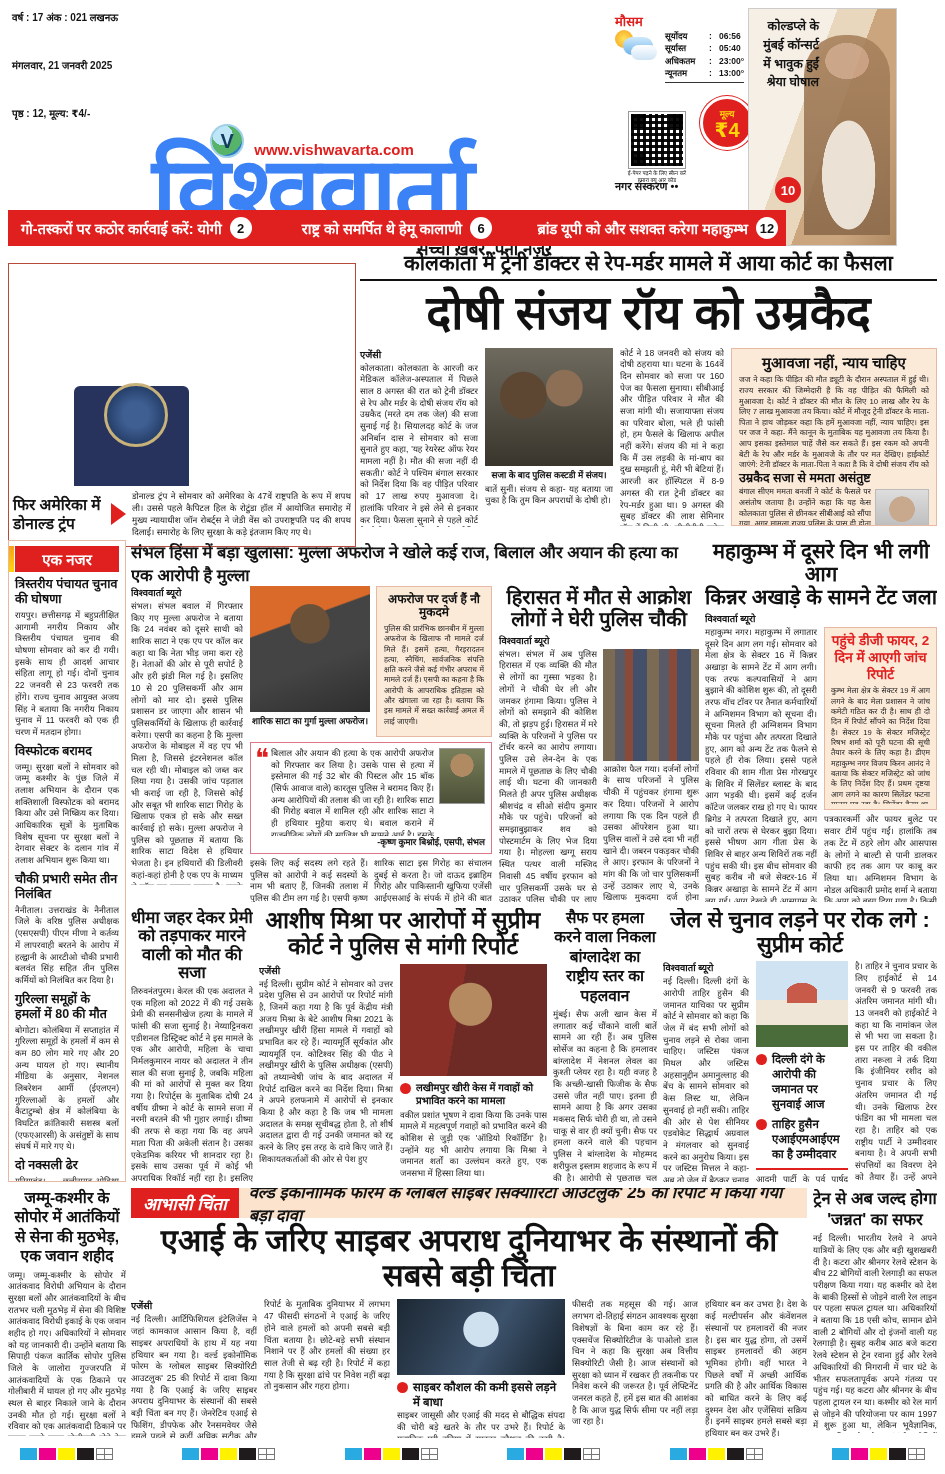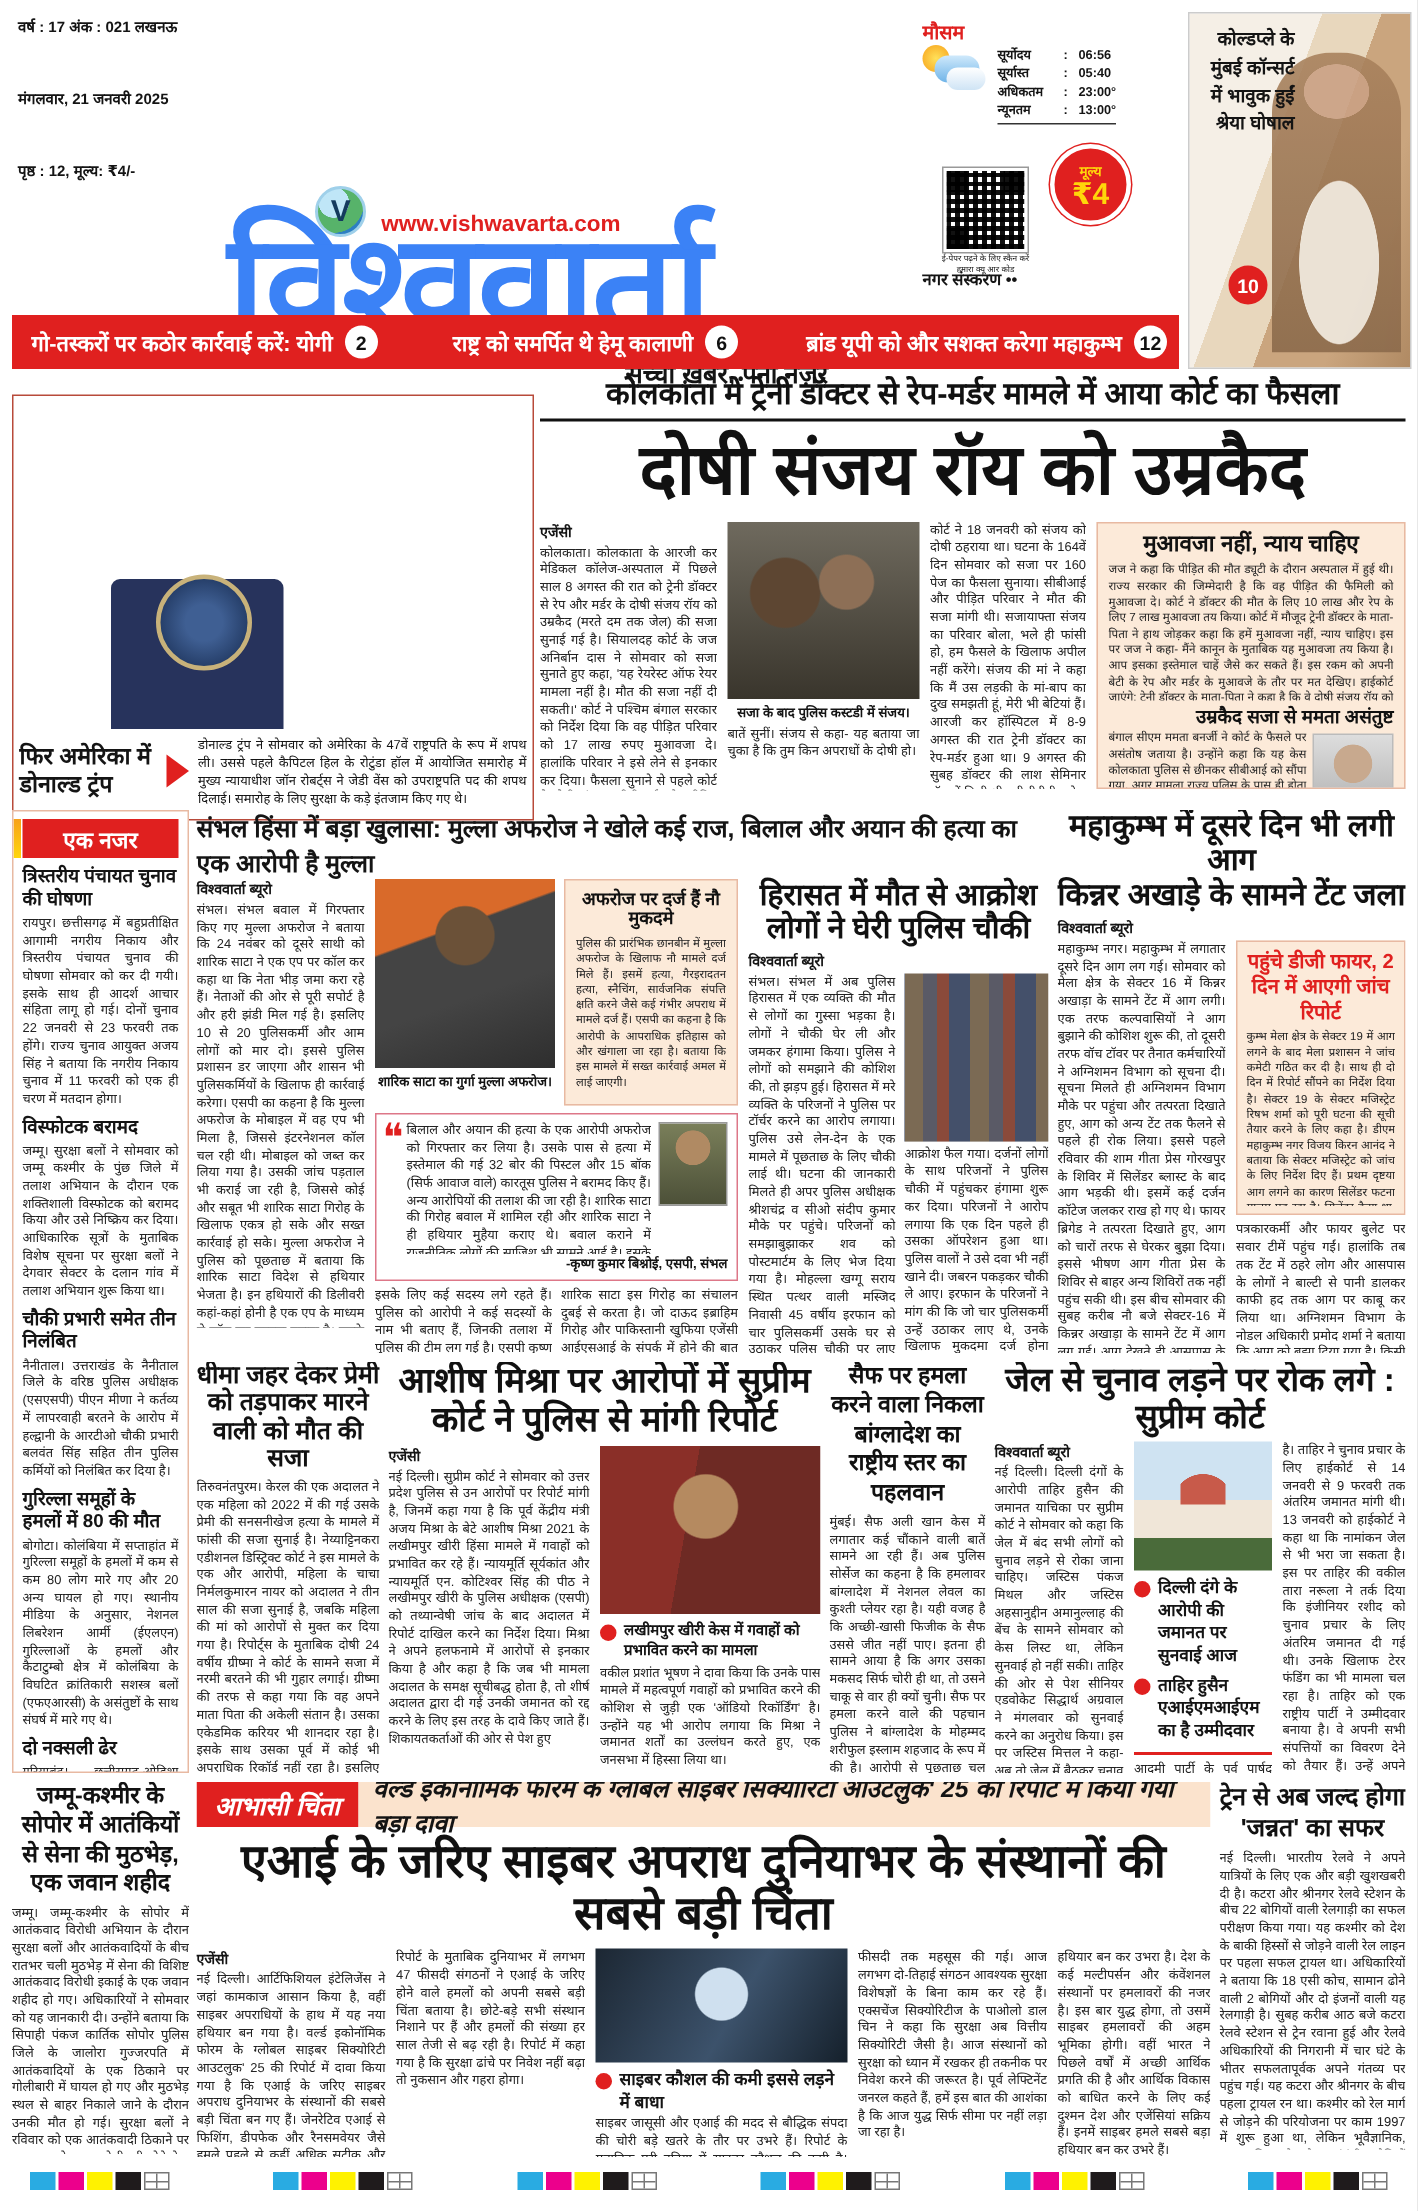--- a/index.html
+++ b/index.html
@@ -60,21 +60,21 @@
   .arrow{width:0;height:0;border-top:11px solid transparent;border-bottom:11px solid transparent;border-left:15px solid var(--red);}
   .capbody{flex:1;font-size:8.6px;line-height:1.4;text-align:justify;}
   
   .kicker{font-weight:bold;font-size:20.5px;border-bottom:2px solid #111;padding-bottom:4px;text-align:center;}
   .lead-head{font-size:47px;text-align:center;margin:6px 0 8px;}
   .cols{display:flex;gap:7px;}
   .ph-sanjay{height:118px;background:radial-gradient(circle at 62% 34%,#8d6f56 0 16%,transparent 17%),radial-gradient(circle at 30% 40%,#5d4632 0 20%,transparent 21%),linear-gradient(#6f6a5e,#39352c);}
   .smallcap{font-size:8.8px;font-weight:bold;text-align:center;margin:3px 0;}
   .pinkbox{background:var(--peach);border:1px solid var(--border);padding:6px 7px;}
   .pinkbox h3{font-size:15px;text-align:center;margin-bottom:4px;}
-  .pinkbox h4{font-size:12.5px;text-align:right;margin:4px 0 2px;}
+  .pinkbox h4{font-size:12.5px;text-align:left;margin:4px 0 2px;}
   .mamata{float:right;width:54px;height:62px;margin:2px 0 2px 4px;background:radial-gradient(circle at 50% 32%,#c8a98e 0 26%,transparent 27%),linear-gradient(#ddd,#aaa);border:1px solid #bbb;}
   
   .eknz{border:1px solid var(--border);padding:5px 6px;background:#fff;}
   .eknz-head{background:var(--red);color:#fff;font-weight:bold;font-size:15px;text-align:center;padding:3px 0;position:relative;margin-bottom:5px;}
   .eknz-head:before{content:"";position:absolute;left:-6px;top:0;bottom:0;width:5px;background:linear-gradient(#f7a11a,#ffd60a);}
   .eknz h5{font-size:12.5px;line-height:1.2;margin:5px 0 3px;font-weight:bold;}
   
   .skicker{font-weight:bold;font-size:16.5px;}
   .shead{font-size:31px;text-align:center;margin:3px 0 6px;}
   .ph-afroz{height:126px;background:radial-gradient(circle at 50% 30%,#6b5138 0 18%,transparent 19%),linear-gradient(160deg,#d96a2a 0 30%,#444 31% 60%,#2e2e2e 100%);}
@@ -168,21 +168,21 @@
   </div>
   <div class="abs price" style="left:700px;top:96px;">
     <span class="pl">मूल्य</span>
     <span class="pv">₹4</span>
   </div>
   <div class="abs edition" style="left:615px;top:178px;">
     <span>नगर संस्करण</span>
     <span>••</span>
   </div>
 
-  <div class="abs promo" style="left:792px;top:8px;width:149px;height:238px;padding-left:32px;">
+  <div class="abs promo" style="left:748px;top:8px;width:149px;height:238px;padding-left:32px;">
     <div class="fig"></div>
     <div class="ptxt">कोल्डप्ले के मुंबई कॉन्सर्ट में भावुक हुईं श्रेया घोषाल</div>
     <div class="circ" style="position:absolute;left:26px;bottom:42px;width:26px;height:26px;font-size:13px;">10</div>
   </div>
 
   <div class="abs strip" style="left:8px;top:210px;width:778px;height:36px;">
     <div class="seg">
         <span>गो-तस्करों पर कठोर कार्रवाई करें: योगी</span>
         <span class="num">2</span>
       </div>

